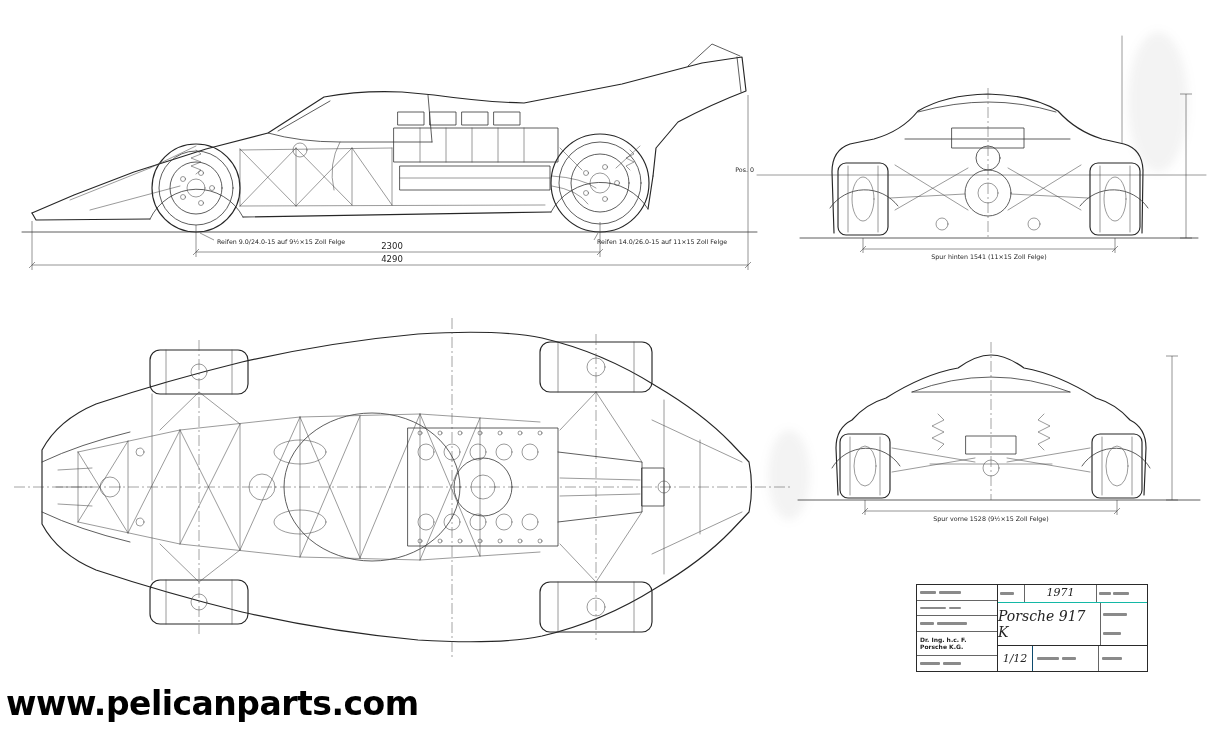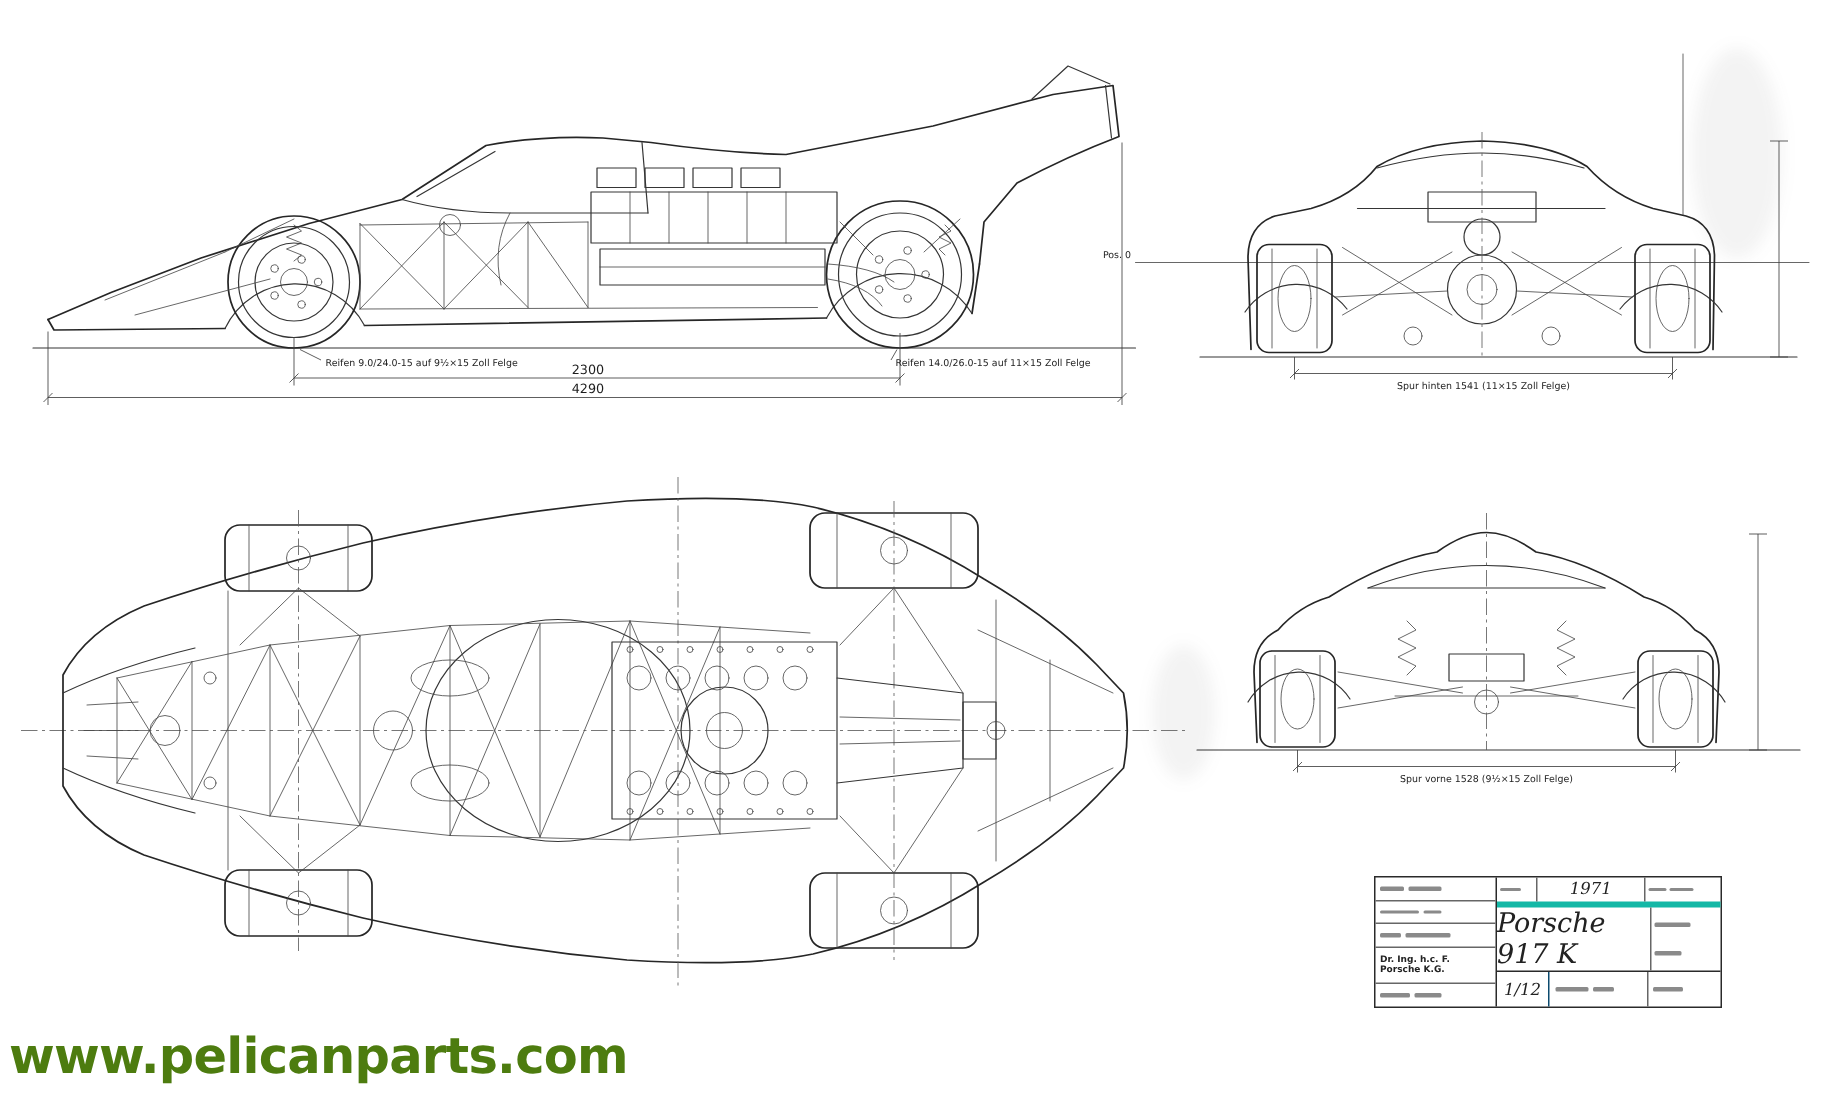--- a/index.html
+++ b/index.html
@@ -21,38 +21,38 @@
 
   
   .title-block{position:absolute;left:916px;top:584px;width:232px;height:88px;
     border:1.5px solid #2a2a2a;display:flex;color:#222;background:rgba(255,255,255,.65);box-sizing:border-box;}
   .tb-left{width:80px;border-right:1px solid #2a2a2a;display:flex;flex-direction:column;}
   .tb-lrow{flex:1;border-bottom:1px solid #666;display:flex;align-items:center;gap:3px;padding:0 3px;}
   .tb-lrow:last-child{border-bottom:none;}
   .tb-company{flex:1.6;border-bottom:1px solid #666;font-size:6px;font-weight:bold;line-height:1.15;
     display:flex;align-items:center;padding:0 3px;}
   .tb-main{flex:1;display:flex;flex-direction:column;}
-  .tb-toprow{height:17px;border-bottom:4px solid #14b8a6;display:flex;}
+  .tb-toprow{height:17px;border-bottom:1px solid #14b8a6;display:flex;}
   .tb-c1{width:22px;border-right:1px solid #666;display:flex;align-items:center;padding:0 2px;}
   .tb-year{flex:1;text-align:center;font-family:"DejaVu Serif",serif;font-style:italic;font-size:11px;line-height:16px;}
   .tb-c2{width:46px;border-left:1px solid #666;display:flex;align-items:center;gap:2px;padding:0 2px;}
   .tb-modelrow{flex:1;border-bottom:1px solid #2a2a2a;display:flex;}
   .tb-model{flex:1;display:flex;align-items:center;justify-content:center;
-    font-family:"DejaVu Serif",serif;font-style:italic;font-size:18px;}
+    font-family:"DejaVu Serif",serif;font-style:italic;font-size:14px;}
   .tb-mside{width:42px;border-left:1px solid #666;display:flex;flex-direction:column;justify-content:space-around;padding:2px;}
   .tb-botrow{height:25px;display:flex;}
   .tb-scale{width:34px;border-right:1px solid #0c4a6e;display:flex;align-items:center;justify-content:center;
     font-family:"DejaVu Serif",serif;font-style:italic;font-size:11px;}
   .tb-bcell{flex:1;display:flex;align-items:center;gap:3px;padding:0 4px;}
   .tb-bcell2{width:42px;border-left:1px solid #666;display:flex;align-items:center;padding:0 3px;}
   .bar{display:inline-block;height:2.5px;background:#8a8a8a;border-radius:1px;}
 
   
   .watermark{position:absolute;left:6px;top:684px;font-family:"DejaVu Sans",sans-serif;
-    font-weight:bold;font-size:33px;letter-spacing:-.5px;color:#4d7c0f;}
+    font-weight:bold;font-size:33px;letter-spacing:-.5px;color:#000000;}
 </style>
 </head>
 <body>
 
 <div class="page">
 
   <div class="smudge" style="left:1128px;top:32px;width:60px;height:140px;"></div>
   <div class="smudge" style="left:768px;top:430px;width:42px;height:90px;"></div>
 
   <svg class="sheet" width="1216" height="738" viewBox="0 0 1216 738">

